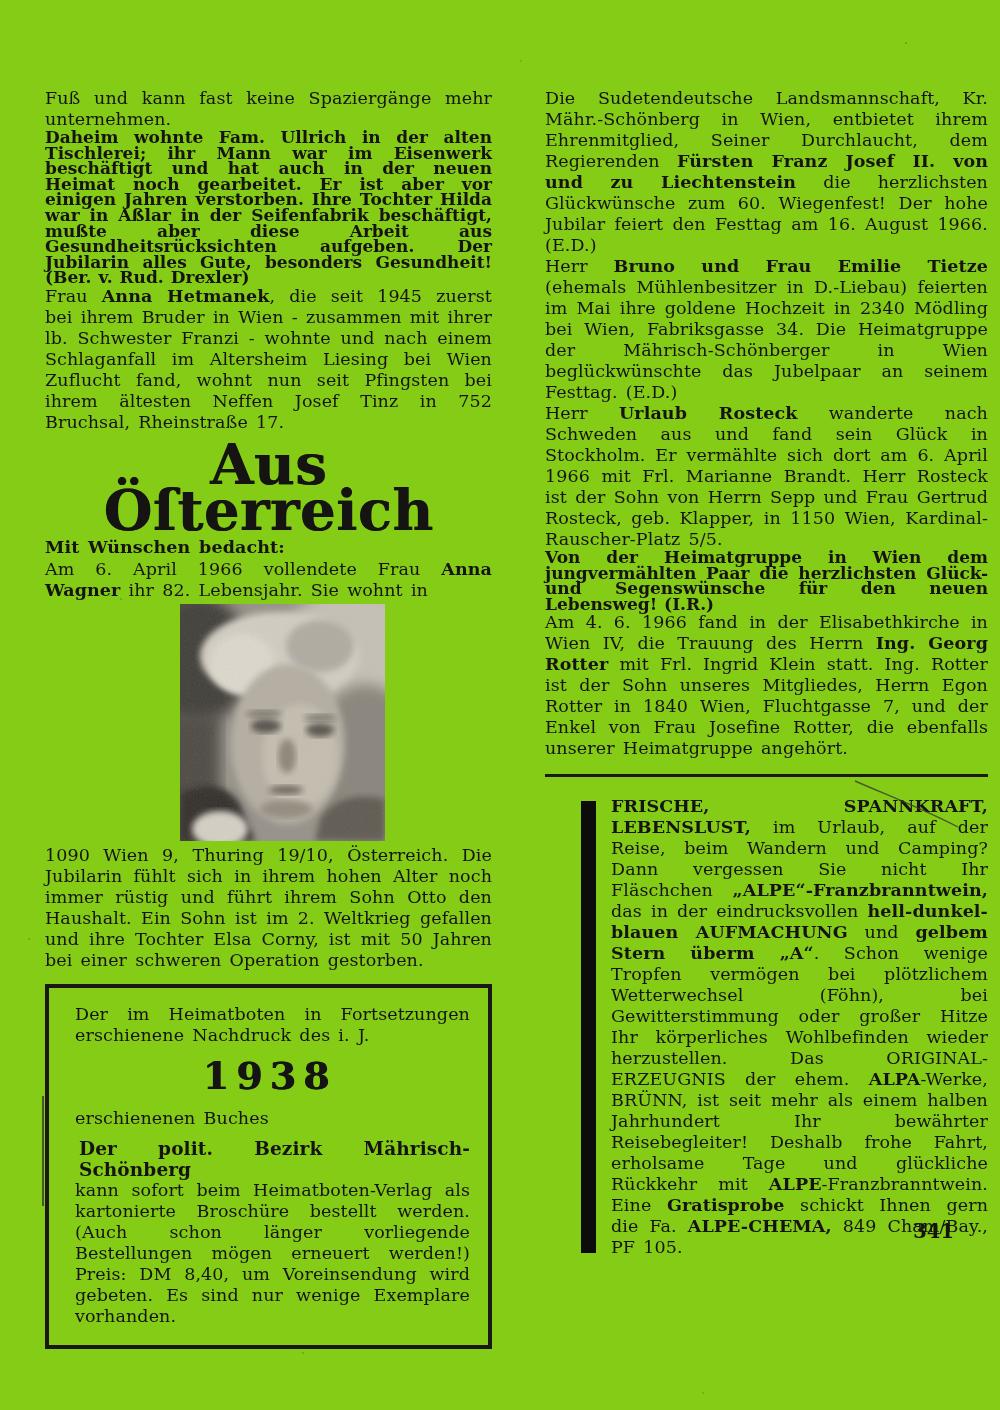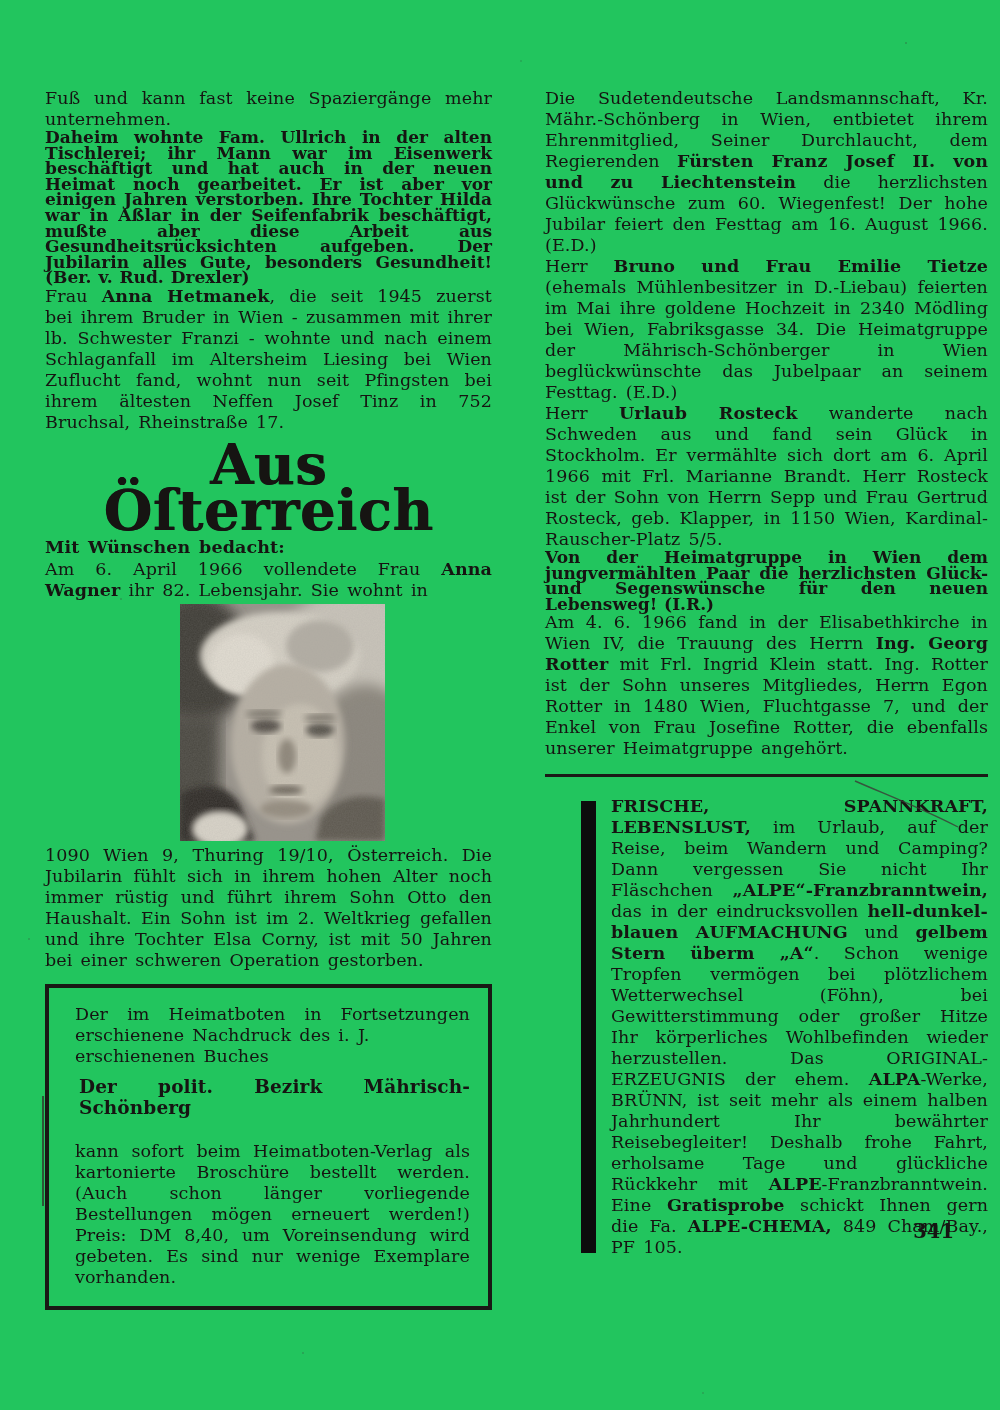--- a/index.html
+++ b/index.html
@@ -1,18 +1,18 @@
 <!DOCTYPE html>
 <html><head>
 <meta charset="utf-8">
 <style>
   html,body { margin:0; padding:0; background:#ffffff; }
   .page {
     position:relative; width:1000px; height:1410px;
-    background:#22c55e; color:#161412;
+    background:#84cc16; color:#161412;
     font-family:"DejaVu Serif", serif;
     overflow:hidden;
   }
   .col { position:absolute; top:88px; }
   .col-left  { left:45px;  width:447px; }
   .col-right { left:512px; width:443px;margin-left:33px; }
 
   p { margin:0; }
   .body {
     font-size:17.5px; line-height:21px;
@@ -41,21 +41,21 @@
     border:4px solid #191815;
     padding:16px 18px 18px 20px;
   }
   .book-ad .intro { padding-left:6px; }
   .book-ad .year {
     font-size:38px; line-height:40px; font-weight:bold;
     text-align:center; letter-spacing:7px; margin:10px 0 12px;
     text-shadow:0.7px 0 0 #161412;
   }
   .book-ad .middle { padding-left:6px; }
-  .book-ad .book-title { font-weight:bold; font-size:18.5px; margin:9px 0 23px; padding-left:10px; }
+  .book-ad .book-title { font-weight:bold; font-size:18.5px; margin:9px 0 0; padding-left:10px; }
   .book-ad .ad-body { padding-left:6px; }
 
   .rule { height:3px; background:#1b1a17; margin:15px 0 0; }
 
   .alpe-ad { position:relative; margin-top:19px; padding-left:66px; }
   .alpe-ad .bar {
     position:absolute; left:36px; top:5px; width:15px; height:452px;
     background:#0c0c0c;
   }
 
@@ -137,32 +137,33 @@
           <ellipse cx="40" cy="225" rx="28" ry="18" fill="#d9d4c9" filter="url(#blurS)"></ellipse>
           <rect x="0" y="0" width="205" height="237" filter="url(#grain)"></rect>
         </g>
       </svg>
     </div>
 
     <p class="body"><span>1090 Wien 9, Thuring 19/10, Österreich. Die Jubilarin fühlt sich in ihrem hohen Alter noch immer rüstig und führt ihrem Sohn Otto den Haushalt. Ein Sohn ist im 2. Weltkrieg gefallen und ihre Tochter Elsa Corny, ist mit 50 Jahren bei einer schweren Operation gestorben.</span></p>
 
     <div class="book-ad">
       <p class="body intro">Der im Heimatboten in Fortsetzungen erschienene Nachdruck des i. J.</p>
+      <div class="year">1938</div>
       <p class="body middle">erschienenen Buches</p>
       <p class="body book-title">Der polit. Bezirk Mährisch-Schönberg</p>
       <p class="body ad-body">kann sofort beim Heimatboten-Verlag als kartonierte Broschüre bestellt werden. (Auch schon länger vorliegende Bestellungen mögen erneuert werden!) Preis: DM 8,40, um Voreinsendung wird gebeten. Es sind nur wenige Exemplare vorhanden.</p>
     </div>
   </div>
 
   <div class="col col-right">
     <p class="body"><span>Die Sudetendeutsche Landsmannschaft, Kr. Mähr.-Schönberg in Wien, entbietet ihrem Ehrenmitglied, Seiner Durchlaucht, dem Regierenden </span><span class="b">Fürsten Franz Josef II. von und zu Liechtenstein</span><span> die herzlichsten Glückwünsche zum 60. Wiegenfest! Der hohe Jubilar feiert den Festtag am 16. August 1966. (E.D.)</span></p>
     <p class="body"><span>Herr </span><span class="b">Bruno und Frau Emilie Tietze</span><span> (ehemals Mühlenbesitzer in D.-Liebau) feierten im Mai ihre goldene Hochzeit in 2340 Mödling bei Wien, Fabriksgasse 34. Die Heimatgruppe der Mährisch-Schönberger in Wien beglückwünschte das Jubelpaar an seinem Festtag. (E.D.)</span></p>
     <p class="body"><span>Herr </span><span class="b">Urlaub Rosteck</span><span> wanderte nach Schweden aus und fand sein Glück in Stockholm. Er vermählte sich dort am 6. April 1966 mit Frl. Marianne Brandt. Herr Rosteck ist der Sohn von Herrn Sepp und Frau Gertrud Rosteck, geb. Klapper, in 1150 Wien, Kardinal-Rauscher-Platz 5/5.</span></p>
     <p class="note"><span>Von der Heimatgruppe in Wien dem jungvermählten Paar die herzlichsten Glück- und Segenswünsche für den neuen Lebensweg! (I.R.)</span></p>
-    <p class="body"><span>Am 4. 6. 1966 fand in der Elisabethkirche in Wien IV, die Trauung des Herrn </span><span class="b">Ing. Georg Rotter</span><span> mit Frl. Ingrid Klein statt. Ing. Rotter ist der Sohn unseres Mitgliedes, Herrn Egon Rotter in 1480 Wien, Fluchtgasse 7, und der Enkel von Frau Josefine Rotter, die ebenfalls unserer Heimatgruppe angehört.</span></p>
+    <p class="body"><span>Am 4. 6. 1966 fand in der Elisabethkirche in Wien IV, die Trauung des Herrn </span><span class="b">Ing. Georg Rotter</span><span> mit Frl. Ingrid Klein statt. Ing. Rotter ist der Sohn unseres Mitgliedes, Herrn Egon Rotter in 1840 Wien, Fluchtgasse 7, und der Enkel von Frau Josefine Rotter, die ebenfalls unserer Heimatgruppe angehört.</span></p>
 
     <div class="rule"></div>
 
     <div class="alpe-ad">
       <div class="bar"></div>
       <p class="body"><span class="b">FRISCHE, SPANNKRAFT, LEBENSLUST,</span><span> im Urlaub, auf der Reise, beim Wandern und Camping? Dann vergessen Sie nicht Ihr Fläschchen </span><span class="b">„ALPE“-Franzbranntwein,</span><span> das in der eindrucksvollen </span><span class="b">hell-dunkel-blauen AUFMACHUNG</span><span> und </span><span class="b">gelbem Stern überm „A“</span><span>. Schon wenige Tropfen vermögen bei plötzlichem Wetterwechsel (Föhn), bei Gewitterstimmung oder großer Hitze Ihr körperliches Wohlbefinden wieder herzustellen. Das ORIGINAL-ERZEUGNIS der ehem. </span><span class="b">ALPA</span><span>-Werke, BRÜNN, ist seit mehr als einem halben Jahrhundert Ihr bewährter Reisebegleiter! Deshalb frohe Fahrt, erholsame Tage und glückliche Rückkehr mit </span><span class="b">ALPE</span><span>-Franzbranntwein. Eine </span><span class="b">Gratisprobe</span><span> schickt Ihnen gern die Fa. </span><span class="b">ALPE-CHEMA,</span><span> 849 Cham/Bay., PF 105.</span></p>
     </div>
   </div>
 
   <div class="page-number">341</div>

